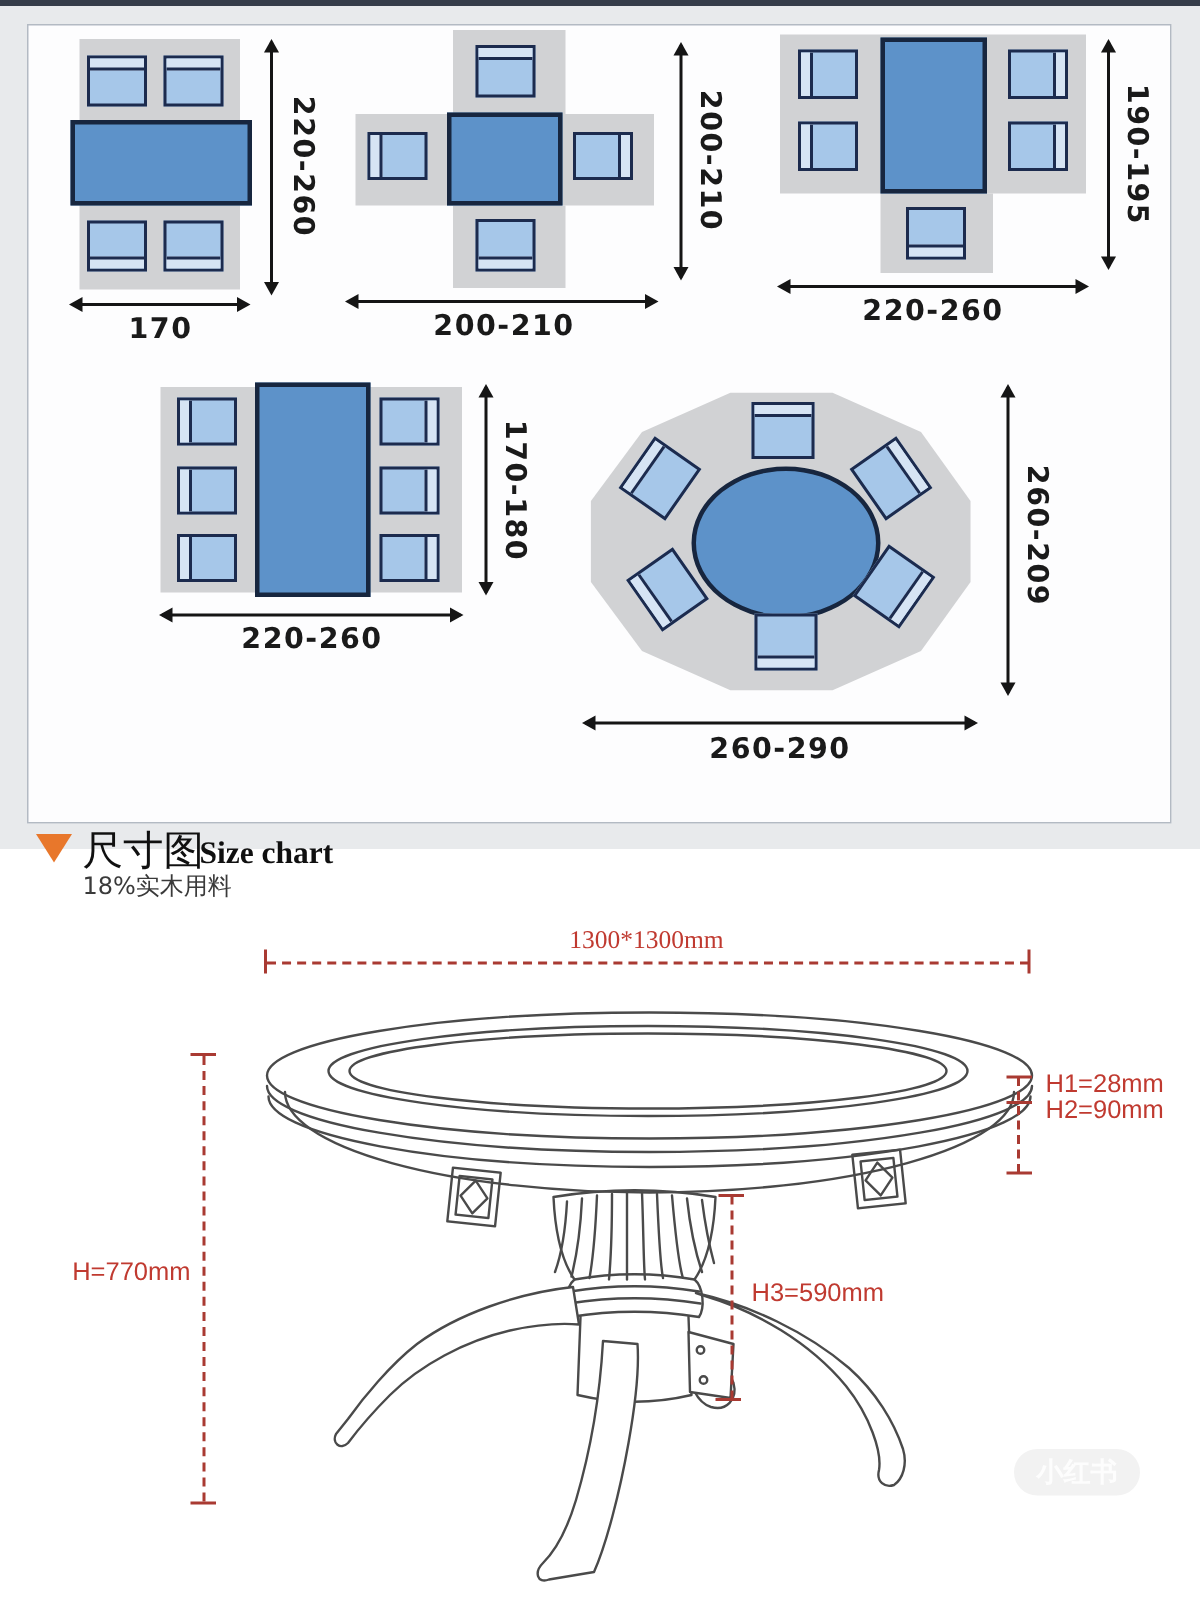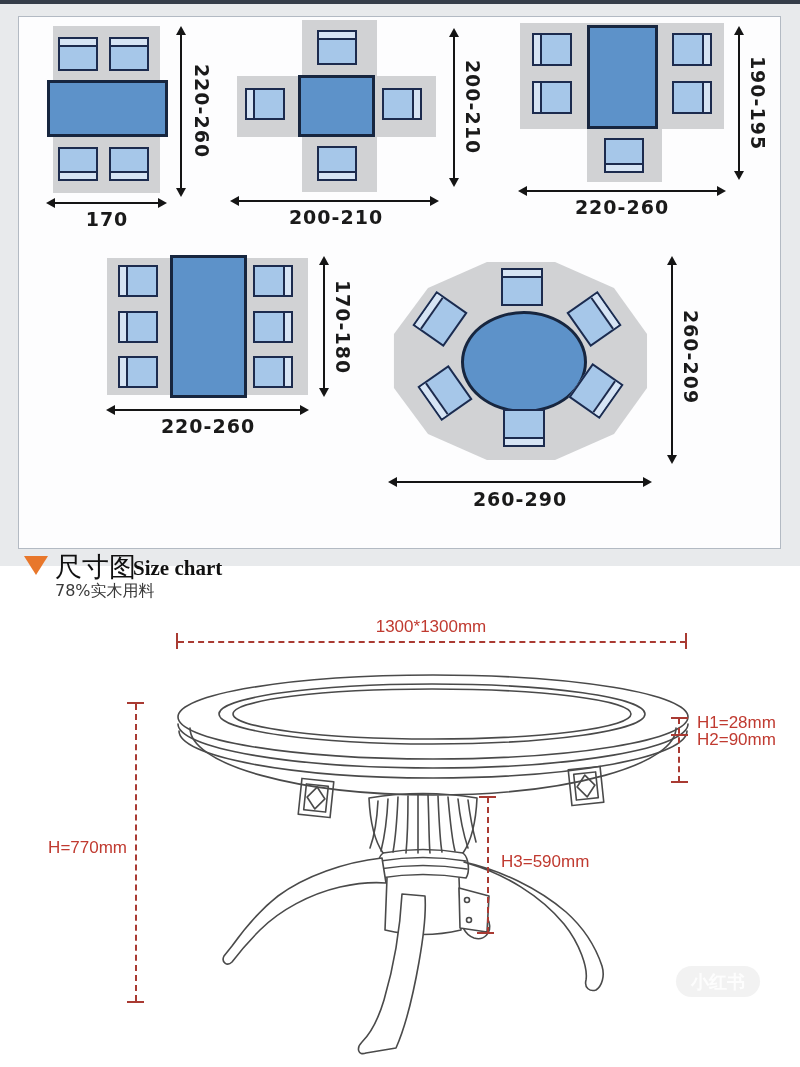--- a/index.html
+++ b/index.html
@@ -39,21 +39,21 @@
   .h-zh{position:absolute;left:55px;top:549px;font-size:27px;font-weight:normal;color:#101010;}
   .h-en{position:absolute;left:133px;top:556px;font-size:21px;font-weight:bold;color:#101010;
         font-family:"Liberation Serif","DejaVu Serif",serif;}
   .h-sub{position:absolute;left:55px;top:581px;font-size:16px;color:#3a3a3a;}
   
   .rdim-h{position:absolute;border-top:2px dashed #a93a32;}
   .rdim-v{position:absolute;border-left:2px dashed #a93a32;}
   .rtickv{position:absolute;width:2px;height:16px;background:#a93a32;}
   .rtickh{position:absolute;width:17px;height:2px;background:#a93a32;}
   .rlabel{position:absolute;color:#c03a30;font-size:17px;white-space:nowrap;font-family:"Liberation Sans","DejaVu Sans",sans-serif;}
-  .rlabel.center{transform:translate(-50%,0);}
+  .rlabel.center{transform:translate(-50%,0);font-family:Liberation Serif, serif;}
   .rlabel.right{transform:translate(-100%,0);}
   
   .wm-pill{position:absolute;left:676px;top:966px;width:84px;height:31px;background:#f2f2f2;
            border-radius:16px;color:#fdfdfd;font-size:18px;font-weight:bold;text-align:center;line-height:31px;}
   .wm-id{position:absolute;left:519px;top:1016px;font-size:21px;font-weight:bold;color:#dedede;letter-spacing:1px;}
   svg{display:block;}
 </style>
 </head>
 <body>
 
@@ -123,21 +123,21 @@
   <div class="chair bt" style="left:575px;top:372px;width:42px;height:38px;transform:rotate(125deg)"></div>
   <div class="chair bt" style="left:503px;top:409px;width:42px;height:38px;transform:rotate(180deg)"></div>
   <div class="varrow" style="left:671px;top:258px;height:204px"></div>
   <div class="vlabel" style="left:691px;top:357px">260-209</div>
   <div class="harrow" style="left:390px;top:481px;width:260px"></div>
   <div class="hlabel" style="left:520px;top:488px">260-290</div>
 
   <div class="tri"></div>
   <div class="h-zh">尺寸图</div>
   <div class="h-en">Size chart</div>
-  <div class="h-sub">78%实木用料</div>
+  <div class="h-sub">18%实木用料</div>
 
   <svg style="position:absolute;left:120px;top:600px" width="680" height="467" viewBox="0 0 680 467" fill="none" stroke="#4a4a4a" stroke-width="1.6" stroke-linecap="round" stroke-linejoin="round">
 
     <ellipse cx="313" cy="117" rx="255" ry="42"></ellipse>
     <ellipse cx="312" cy="114" rx="213" ry="30"></ellipse>
     <ellipse cx="312" cy="114" rx="199" ry="25"></ellipse>
     <path d="M58,124 A255,44 0 0 0 568,124"></path>
     <path d="M59,131 A254,47 0 0 0 567,131"></path>
     <path d="M70,128 A243,67 0 0 0 556,128"></path>
 

